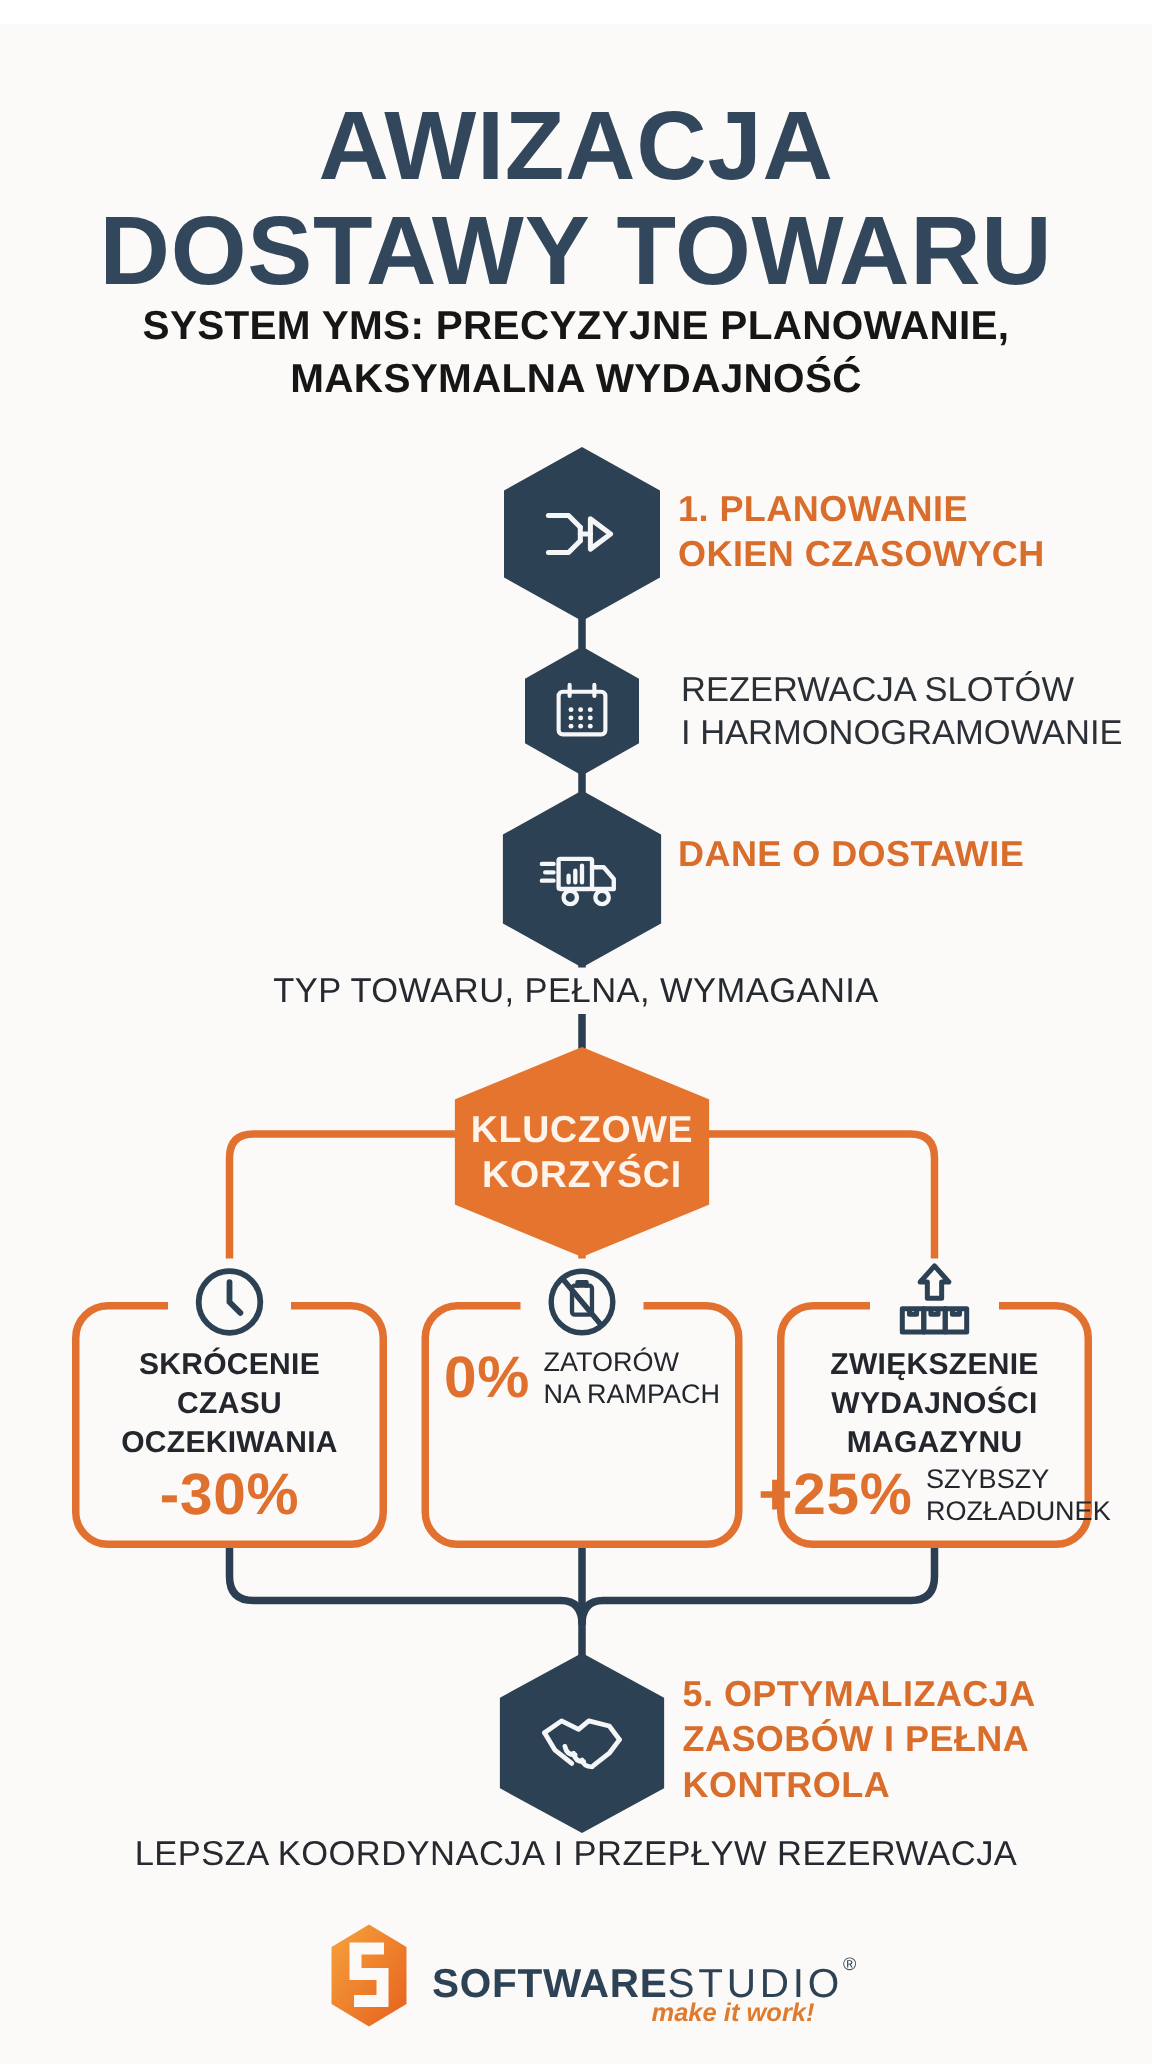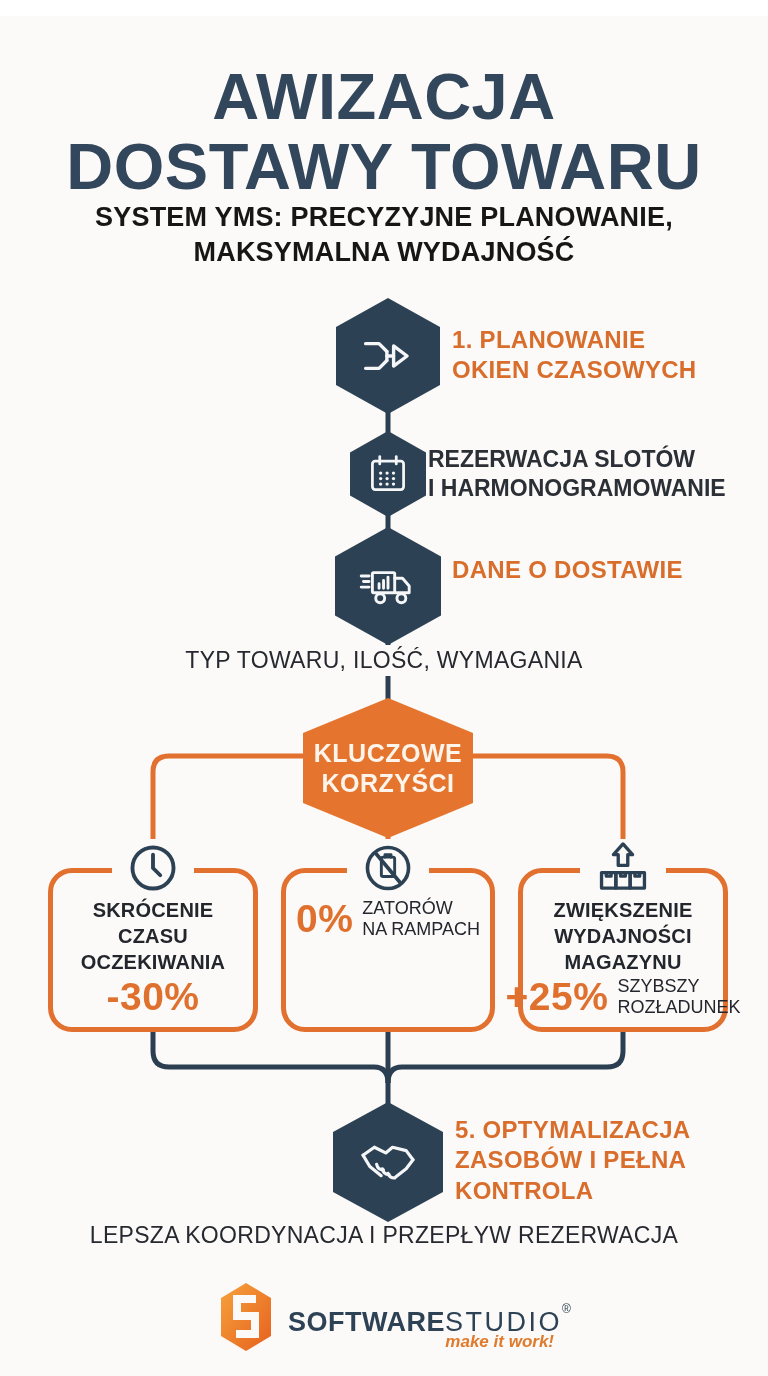--- a/index.html
+++ b/index.html
@@ -56,21 +56,21 @@
   .benefit .value-note{
     font-size:18px; line-height:1.18; color:#23262d; font-weight:500; text-align:left;
   }
   
   .logo{position:absolute; left:220px; top:1264px; z-index:2; width:340px;}
   .logo-hex{position:absolute; left:0; top:2px;}
   .brand{position:absolute; left:68px; top:22px; white-space:nowrap; color:#2e4256;}
   .brand .b1{font-weight:bold; font-size:27px; letter-spacing:0.5px;}
   .brand .b2{font-weight:normal; font-size:27px; letter-spacing:2.5px;}
   .brand sup{font-size:12px; vertical-align:18px;}
-  .tagline{position:absolute; left:79px; top:52px; width:255px; text-align:right;
+  .tagline{position:absolute; left:68px; top:52px; width:255px; text-align:right;
     color:#e07a2c; font-style:italic; font-weight:bold; font-size:17px;}
   .bottom-strip{position:absolute; left:0; bottom:0; width:768px; height:5px; background:#e7e6e1;}
 </style>
 </head>
 <body>
 
 <div class="canvas">
 
   <svg class="connectors" width="768" height="1376" viewBox="0 0 768 1376">
 
@@ -123,41 +123,41 @@
           <circle cx="16" cy="29" r="1.8"></circle>
             <circle cx="23" cy="29" r="1.8"></circle>
             <circle cx="30" cy="29" r="1.8"></circle>
           <circle cx="16" cy="35" r="1.8"></circle>
             <circle cx="23" cy="35" r="1.8"></circle>
             <circle cx="30" cy="35" r="1.8"></circle>
         </g>
       </svg>
     </span>
   </div>
-  <div class="step-sublabel" style="left:428px; top:429px;font-weight:bold;">
+  <div class="step-sublabel" style="left:454px; top:429px;">
     <div>REZERWACJA SLOTÓW</div>
     <div>I HARMONOGRAMOWANIE</div>
   </div>
 
   <div class="hex navy" style="left:335px; top:511px; width:106px; height:118px;">
     <span>
       <svg width="58" height="50" viewBox="0 0 52 44" fill="none" stroke="#f5f6f7" stroke-width="2.6" stroke-linecap="round" stroke-linejoin="round">
         <rect x="12" y="10" width="20" height="18" rx="1"></rect>
         <path d="M32 15 h7 l6 7 v6 h-13"></path>
         <circle cx="19" cy="33" r="4"></circle>
         <circle cx="38" cy="33" r="4"></circle>
         <path d="M2 13 h7 M4 18 h5 M2 23 h7"></path>
         <path d="M18 24 v-4 M22 24 v-7 M26 24 v-10"></path>
       </svg>
     </span>
   </div>
   <div class="step-label" style="left:452px; top:539px;">
     <div>DANE O DOSTAWIE</div>
   </div>
-  <div class="flow-note" style="top:631px;">TYP TOWARU, ILOŚĆ, WYMAGANIA</div>
+  <div class="flow-note" style="top:631px;">TYP TOWARU, PEŁNA, WYMAGANIA</div>
 
   <div class="hex orange" style="left:303px; top:682px; width:170px; height:140px;">
     <div class="hub-text">
       <div>KLUCZOWE</div>
       <div>KORZYŚCI</div>
     </div>
   </div>
 
   <div class="benefit" style="left:48px; width:210px;">
     <div class="box-icon">

